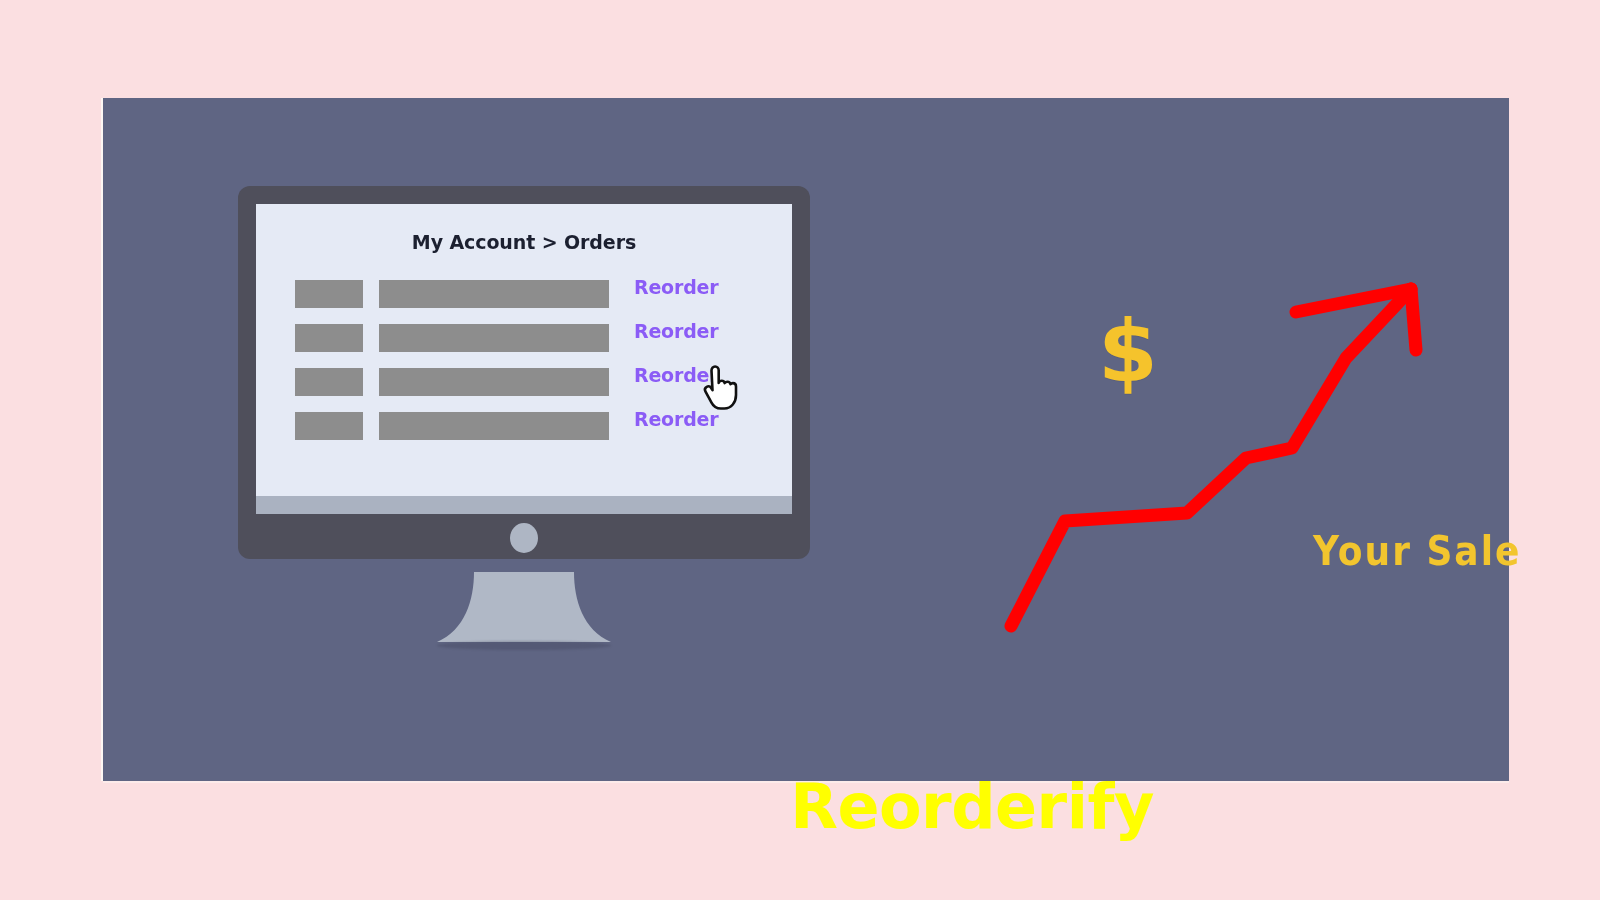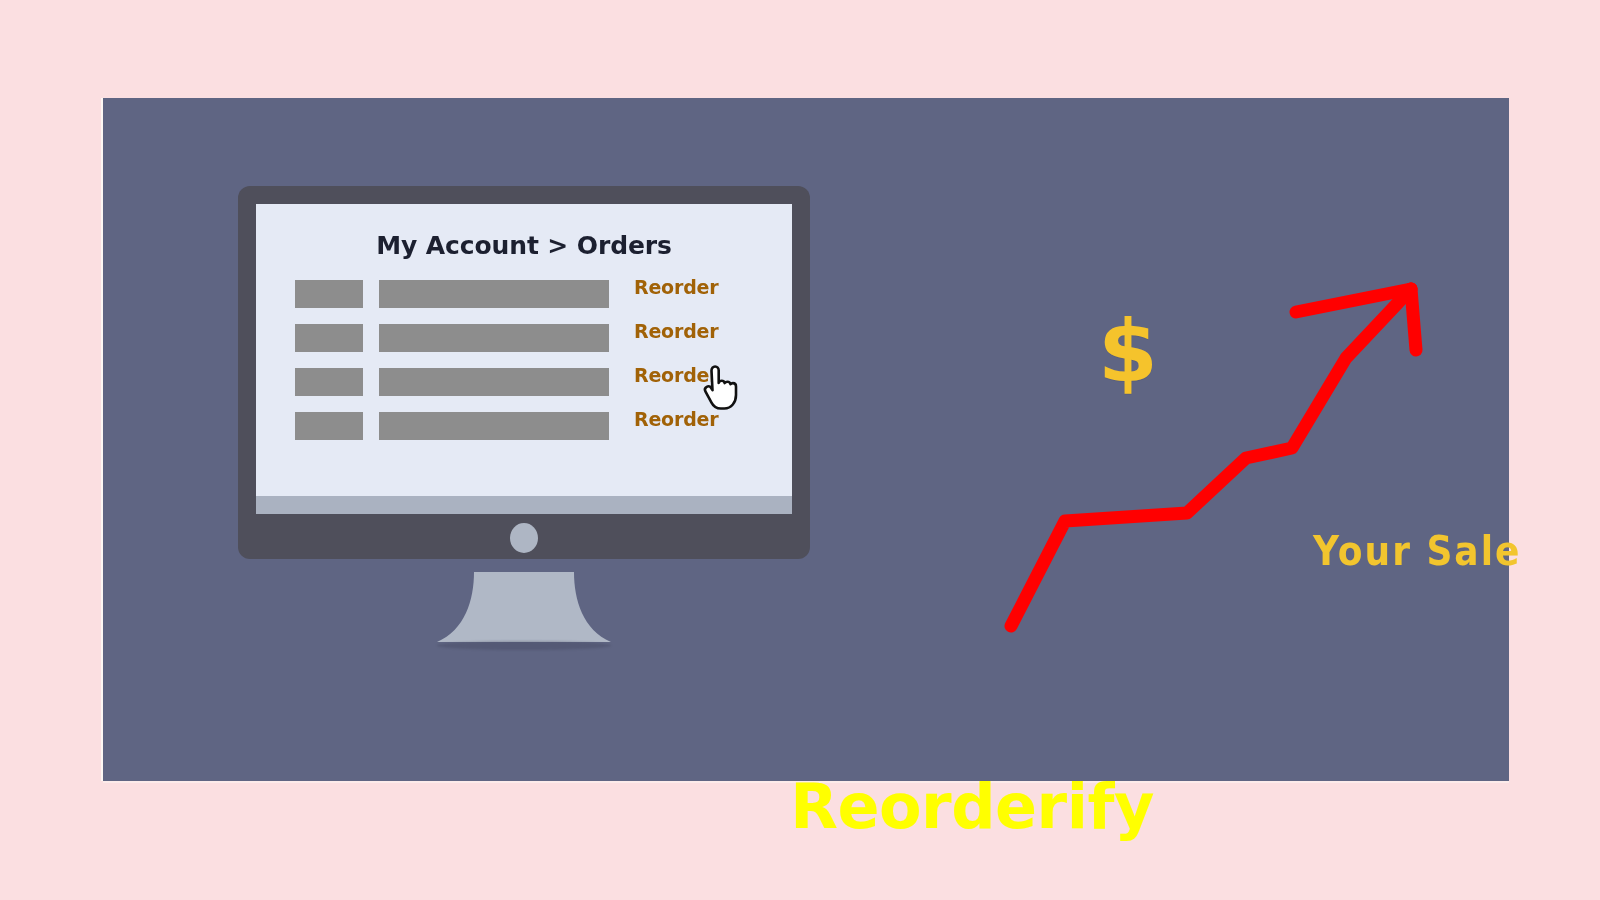--- a/index.html
+++ b/index.html
@@ -76,21 +76,21 @@
     bottom: 0;
   }
 
   
   #page-title {
     position: absolute;
     top: 27px;
     left: 0;
     width: 536px;
     text-align: center;
-    font-size: 25px;
+    font-size: 19px;
     font-weight: bold;
     color: #1c2030;
     letter-spacing: -0.1px;
     font-family: "DejaVu Sans", "Liberation Sans", sans-serif;
   }
 
   #orders-table {
     position: absolute;
     top: 72px;
     left: 39px;
@@ -115,21 +115,21 @@
     width: 230px;
     height: 28px;
     background: #8d8d8d;
   }
   .reorder-link {
     position: absolute;
     left: 339px;
     top: 0px;
     font-size: 19px;
     font-weight: bold;
-    color: #a16207;
+    color: #8b5cf6;
     letter-spacing: -0.2px;
     cursor: pointer;
   }
 
   
   #hand-cursor {
     position: absolute;
     left: 442px;
     top: 161px;
     width: 40px;

